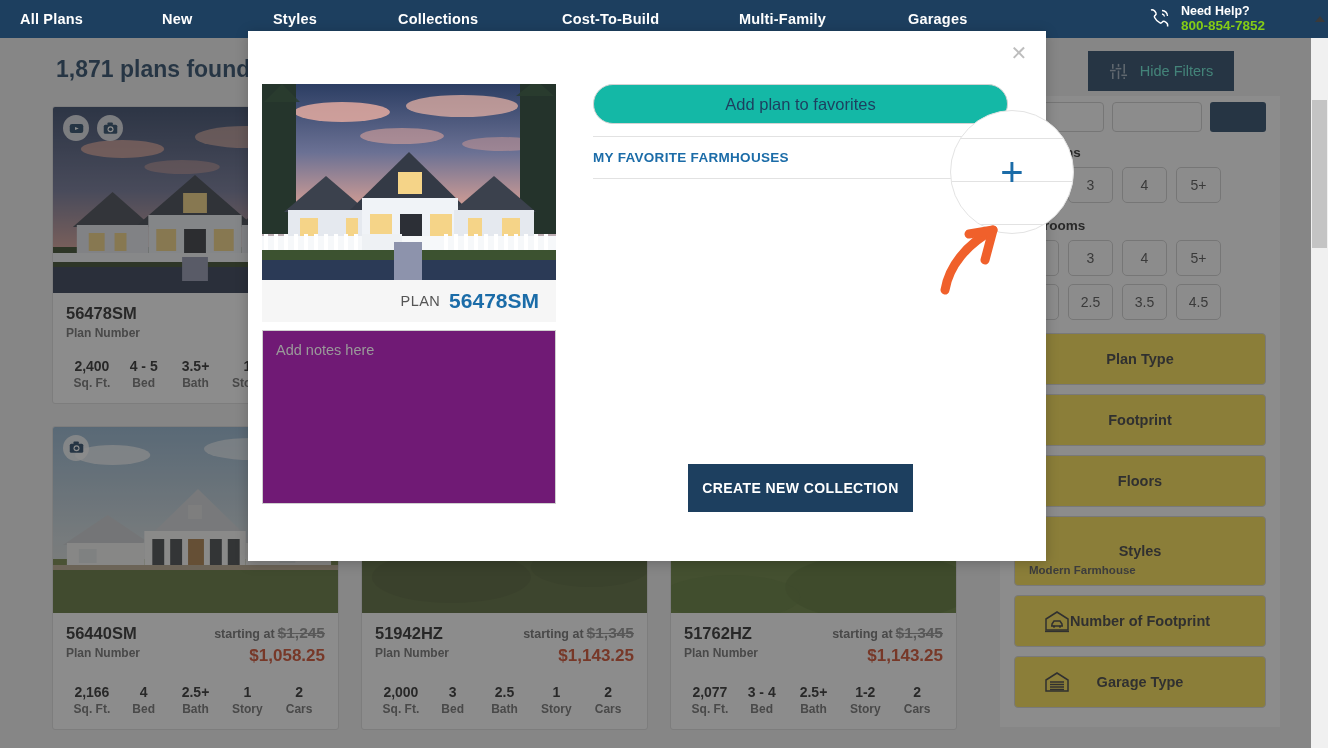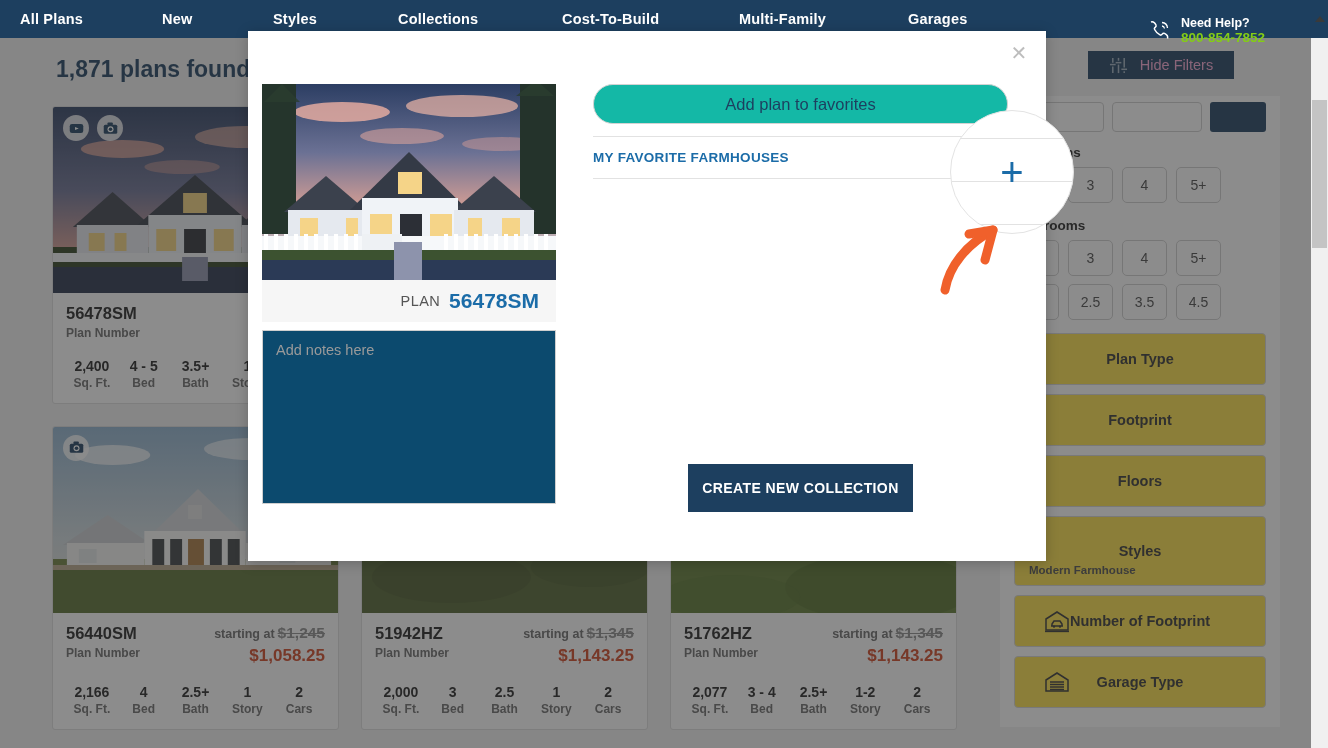--- a/index.html
+++ b/index.html
@@ -15,21 +15,21 @@
   .topnav {
     position: absolute; top: 0; left: 0; width: 1311px; height: 38px;
     background: #1d3f5f; color: #fff; z-index: 5;
   }
   .nav-items { position: absolute; top: 0; left: 0; height: 38px; display: flex; align-items: center; }
   .nav-item {
     color: #ffffff; font-size: 14.5px; font-weight: bold; letter-spacing: .2px;
     white-space: nowrap; cursor: pointer;
   }
   .nav-help {
-    position: absolute; right: 46px; top: 12px; height: 38px;
+    position: absolute; right: 46px; top: 0; height: 38px;
     display: flex; align-items: center; gap: 9px;
   }
   .phone-icon { width: 26px; height: 26px; display: block; }
   .nav-help-text { line-height: 1.15; }
   .nav-help-text .l1 { font-size: 12.5px; font-weight: bold; color: #fff; display:block; }
   .nav-help-text .l2 { font-size: 13.5px; font-weight: bold; color: #84cc16; display:block; }
 
   
   .page-body {
     position: absolute; top: 38px; left: 0; width: 1311px; height: 710px;
@@ -41,21 +41,21 @@
   }
 
   .results-title {
     position: absolute; left: 56px; top: 18px;
     font-size: 23px; font-weight: bold; color: #1d3f5f; white-space: nowrap;
   }
 
   
   .hide-filters-btn {
     position: absolute; right: 77px; top: 13px;
-    width: 146px; height: 28px; background: #1d3f5f; color: #f9a8d4;
+    width: 146px; height: 40px; background: #1d3f5f; color: #5eead4;
     display: flex; align-items: center; justify-content: center; gap: 12px;
     font-size: 14.5px; cursor: pointer;
   }
   .sliders-icon { width: 19px; height: 19px; display:block; }
 
   
   .cards {
     position: absolute; left: 52px; top: 68px; width: 905px;
     display: flex; flex-wrap: wrap; gap: 22px 22px;
   }
@@ -144,21 +144,21 @@
     width: 294px; height: 42px; background: #f6f6f6;
     display: flex; align-items: center; justify-content: flex-end; gap: 9px;
     padding-right: 17px;
   }
   .m-plan-lbl { font-size: 14.5px; color: #555; letter-spacing: .4px; }
   .m-plan-num { font-size: 21px; font-weight: bold; color: #1b6ca8; }
   .m-notes-lbl { margin-top: 20px; font-size: 14px; color: #1d3f5f; font-weight: bold; }
   .m-notes {
     margin-top: 8px; width: 294px; height: 174px; border: 1px solid #cfcfcf;
     padding: 11px 13px; font-size: 14.5px; color: #9a9a9a; resize: none;
-    font-family: "Liberation Sans", sans-serif; background: #0c4a6e;
+    font-family: "Liberation Sans", sans-serif; background: #701a75;
   }
   .m-notes::placeholder { color: #9a9a9a; }
 
   .modal-right { position: absolute; left: 345px; top: 53px; width: 430px; }
   .fav-pill {
     width: 415px; height: 40px; border: 1px solid #d3d3d3; border-radius: 22px;
     display: flex; align-items: center; justify-content: center;
     font-size: 16.5px; color: #1d3f5f; cursor: pointer; background:#14b8a6;
   }
   .coll-list { margin-top: 12px; border-top: 1px solid #e2e2e2; }

